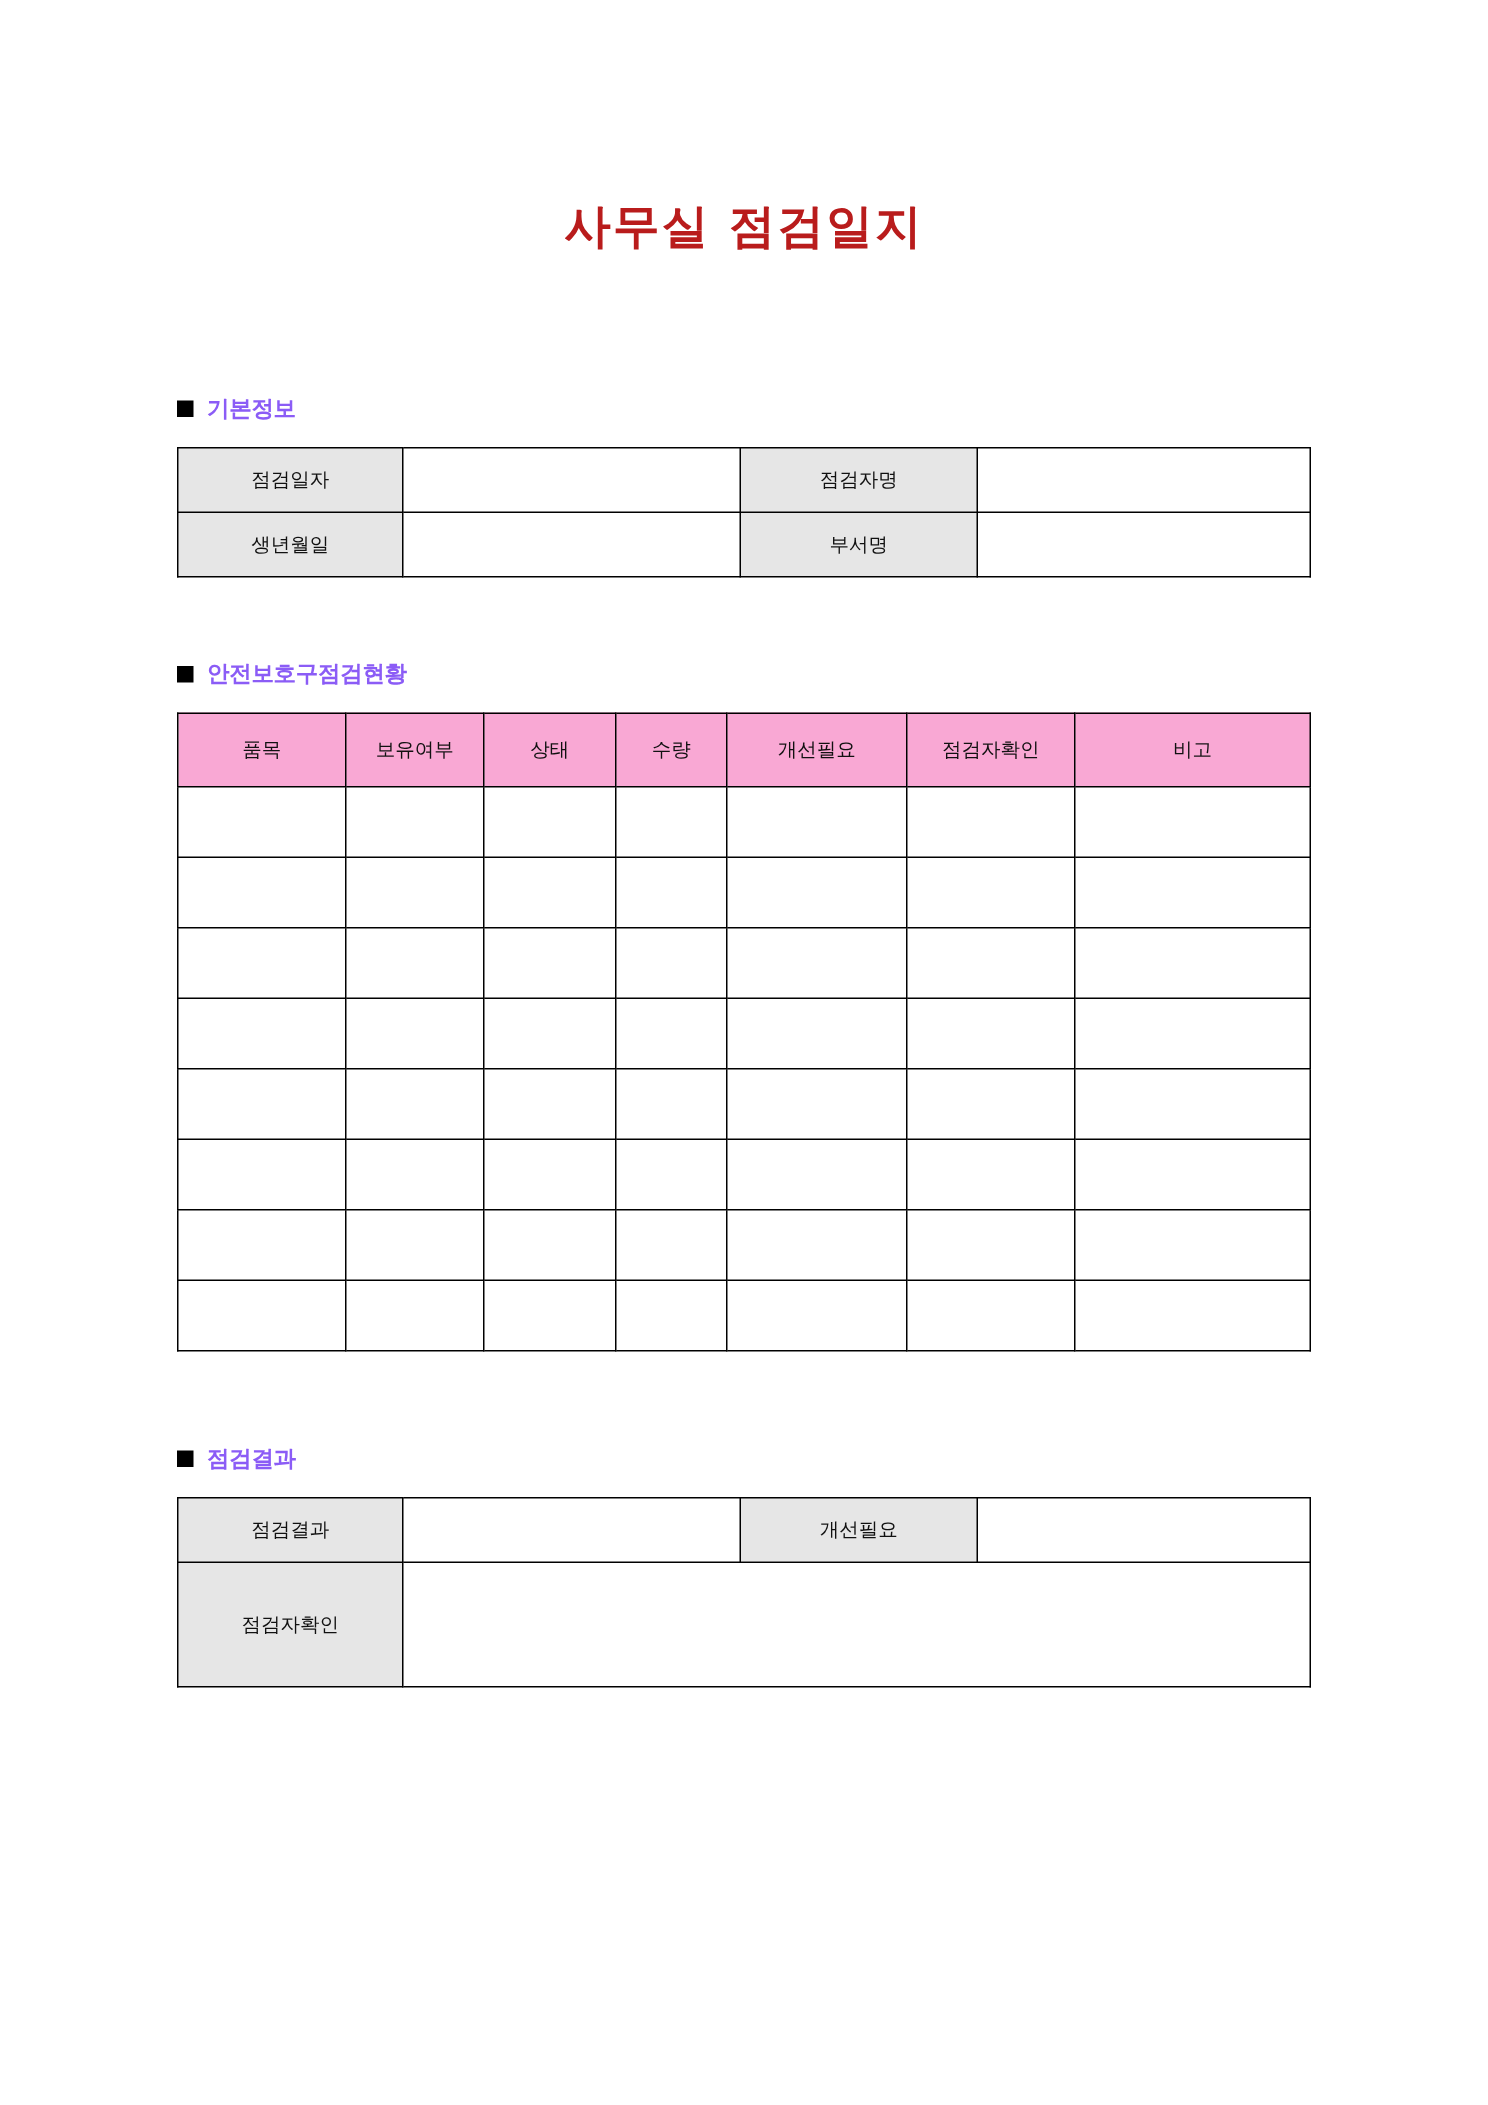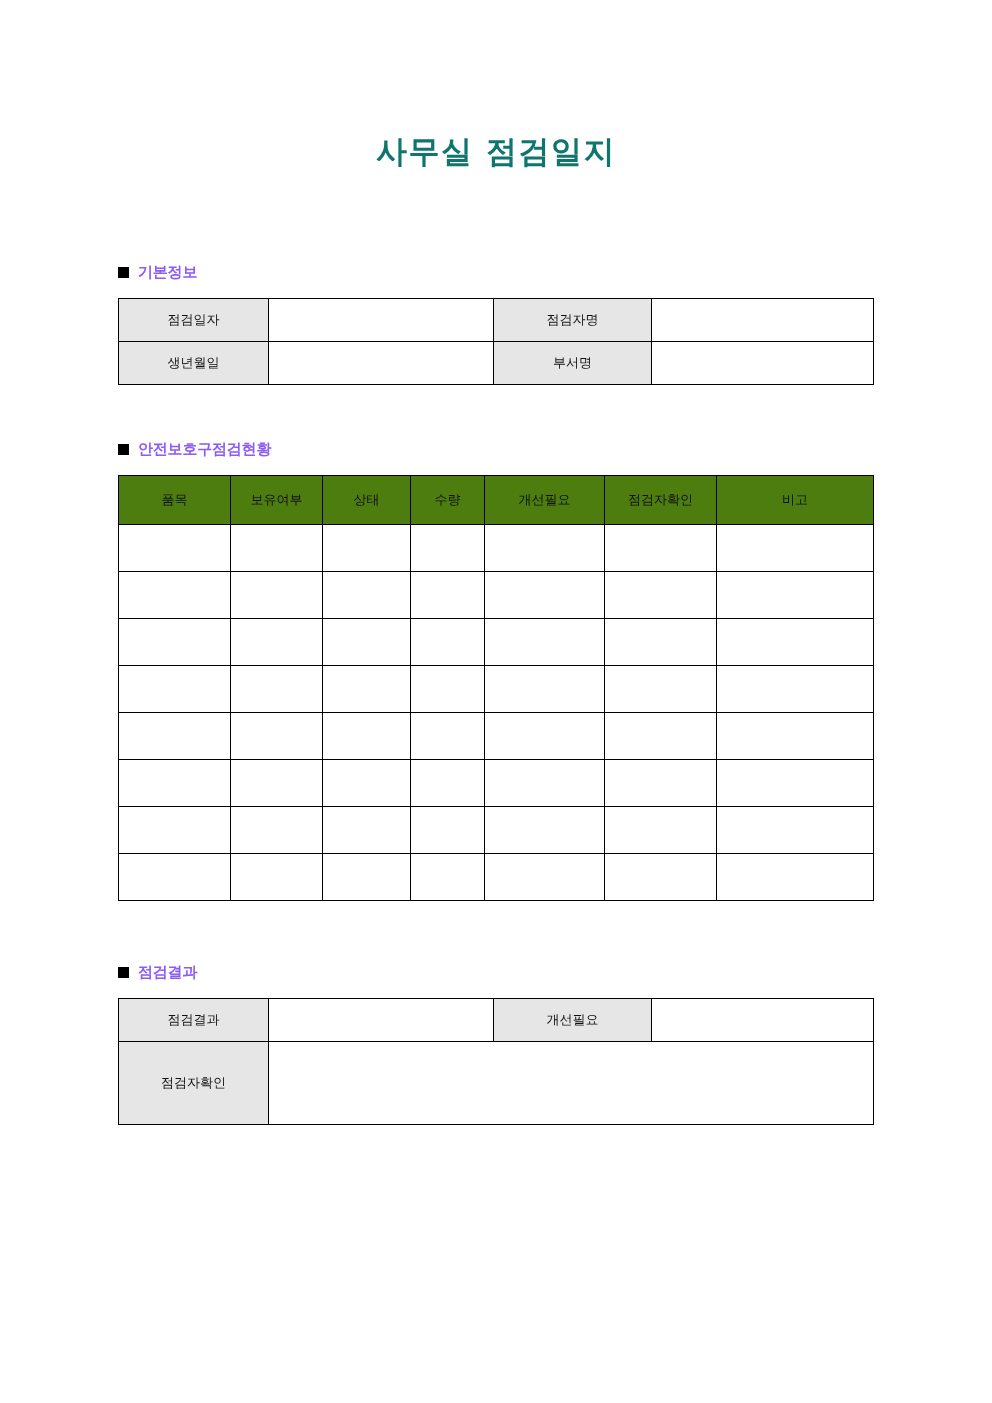--- a/index.html
+++ b/index.html
@@ -27,21 +27,21 @@
 
   
   .doc-title {
     text-align: center;
     font-size: 31px;
     font-weight: bold;
     letter-spacing: 1.5px;
     margin: 0;
     padding-top: 132px;
     line-height: 1.25;
-    color: #0f766e;
+    color: #b91c1c;
   }
 
   
   .section-heading {
     display: flex;
     align-items: center;
     gap: 9px;
     font-size: 15px;
     font-weight: bold;
     color: #8b5cf6;
@@ -85,21 +85,21 @@
   .val {
     background: #ffffff;
   }
 
   
   .kv-table td { height: 42px; }
   .kv-table .r-tall td { height: 82px; }
 
   
   .equip-table thead td {
-    background: #4d7c0f;
+    background: #f9a8d4;
     height: 48px;
     font-size: 13px;
     font-family: Liberation Serif, serif;
   }
   .equip-table tbody td {
     height: 46px;
     background: #ffffff;
   }
 </style>
 </head>

